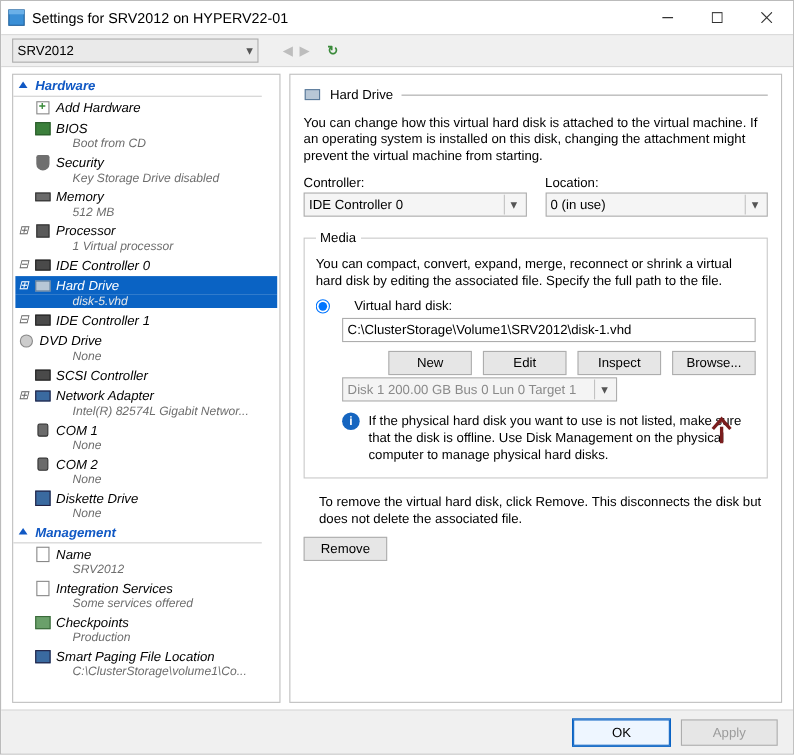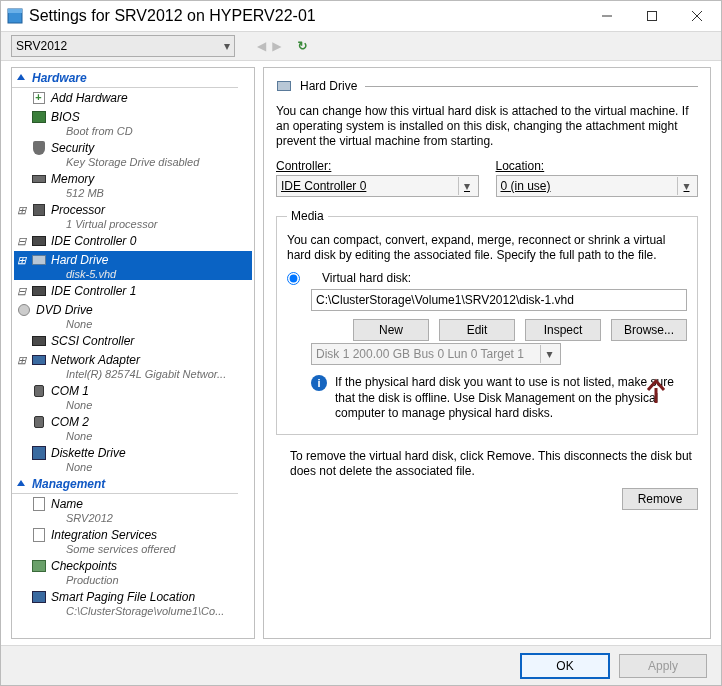--- a/index.html
+++ b/index.html
@@ -16,21 +16,21 @@
   }
   
   .titlebar {
     height: 30px;
     display: flex;
     align-items: center;
     padding: 0 2px 0 6px;
     background: #fff;
   }
   .titlebar .app-icon { width:16px; height:16px; margin-right:6px; display:inline-flex; }
-  .titlebar .title { flex:1; font-size:16px; }
+  .titlebar .title { flex:1; font-size:13px; }
   .winbtn { width:45px; height:30px; display:flex; align-items:center; justify-content:center; color:#333; }
   .winbtn svg { display:block; }
 
   
   .navbar {
     height: 30px;
     background:#f0f0f0;
     border-top:1px solid #d9d9d9;
     border-bottom:1px solid #d9d9d9;
     display:flex;
@@ -112,21 +112,21 @@
     border:1px solid #bfbfbf;
     background:#fff;
     padding:10px 12px 12px 12px;
     overflow:hidden;
     position:relative;
   }
   .panel-hdr { display:flex; align-items:center; gap:8px; margin-bottom:1px; }
   .panel-hdr .line { flex:1; border-top:1px solid #a9a9a9; }
   .intro { margin:10px 0 10px 0; line-height:1.25; }
 
-  .two-col { display:flex; gap:17px;text-decoration:underline; }
+  .two-col { display:flex; gap:17px; }
   .two-col > div { flex:1; }
   .lbl { margin-bottom:2px; }
   .combo {
     height:22px; border:1px solid #adadad; background:#f5f5f5;
     display:flex; align-items:center; padding:0 2px 0 4px; justify-content:space-between;
   }
   .combo .chev {
     width:18px; height:18px; border-left:1px solid #c2c2c2;
     display:flex; align-items:center; justify-content:center; color:#555;
   }
@@ -166,21 +166,21 @@
 
   .info-block { display:flex; gap:8px; margin:10px 0 0 24px; line-height:1.3; }
   .info-icon {
     width:16px; height:16px; border-radius:50%;
     background:#1565c0; color:#fff; font-weight:bold;
     display:flex; align-items:center; justify-content:center;
     font-size:11px; flex:0 0 auto;
   }
 
   .remove-text { margin:14px 0 8px 14px; line-height:1.3; }
-  .remove-row { display:flex; justify-content:flex-end; }
+  .remove-row { display:flex; }
 
   
   .footer {
     height:40px;
     border-top:1px solid #d9d9d9;
     background:#f0f0f0;
     display:flex;
     align-items:center;
     justify-content:flex-end;
     gap:10px;

